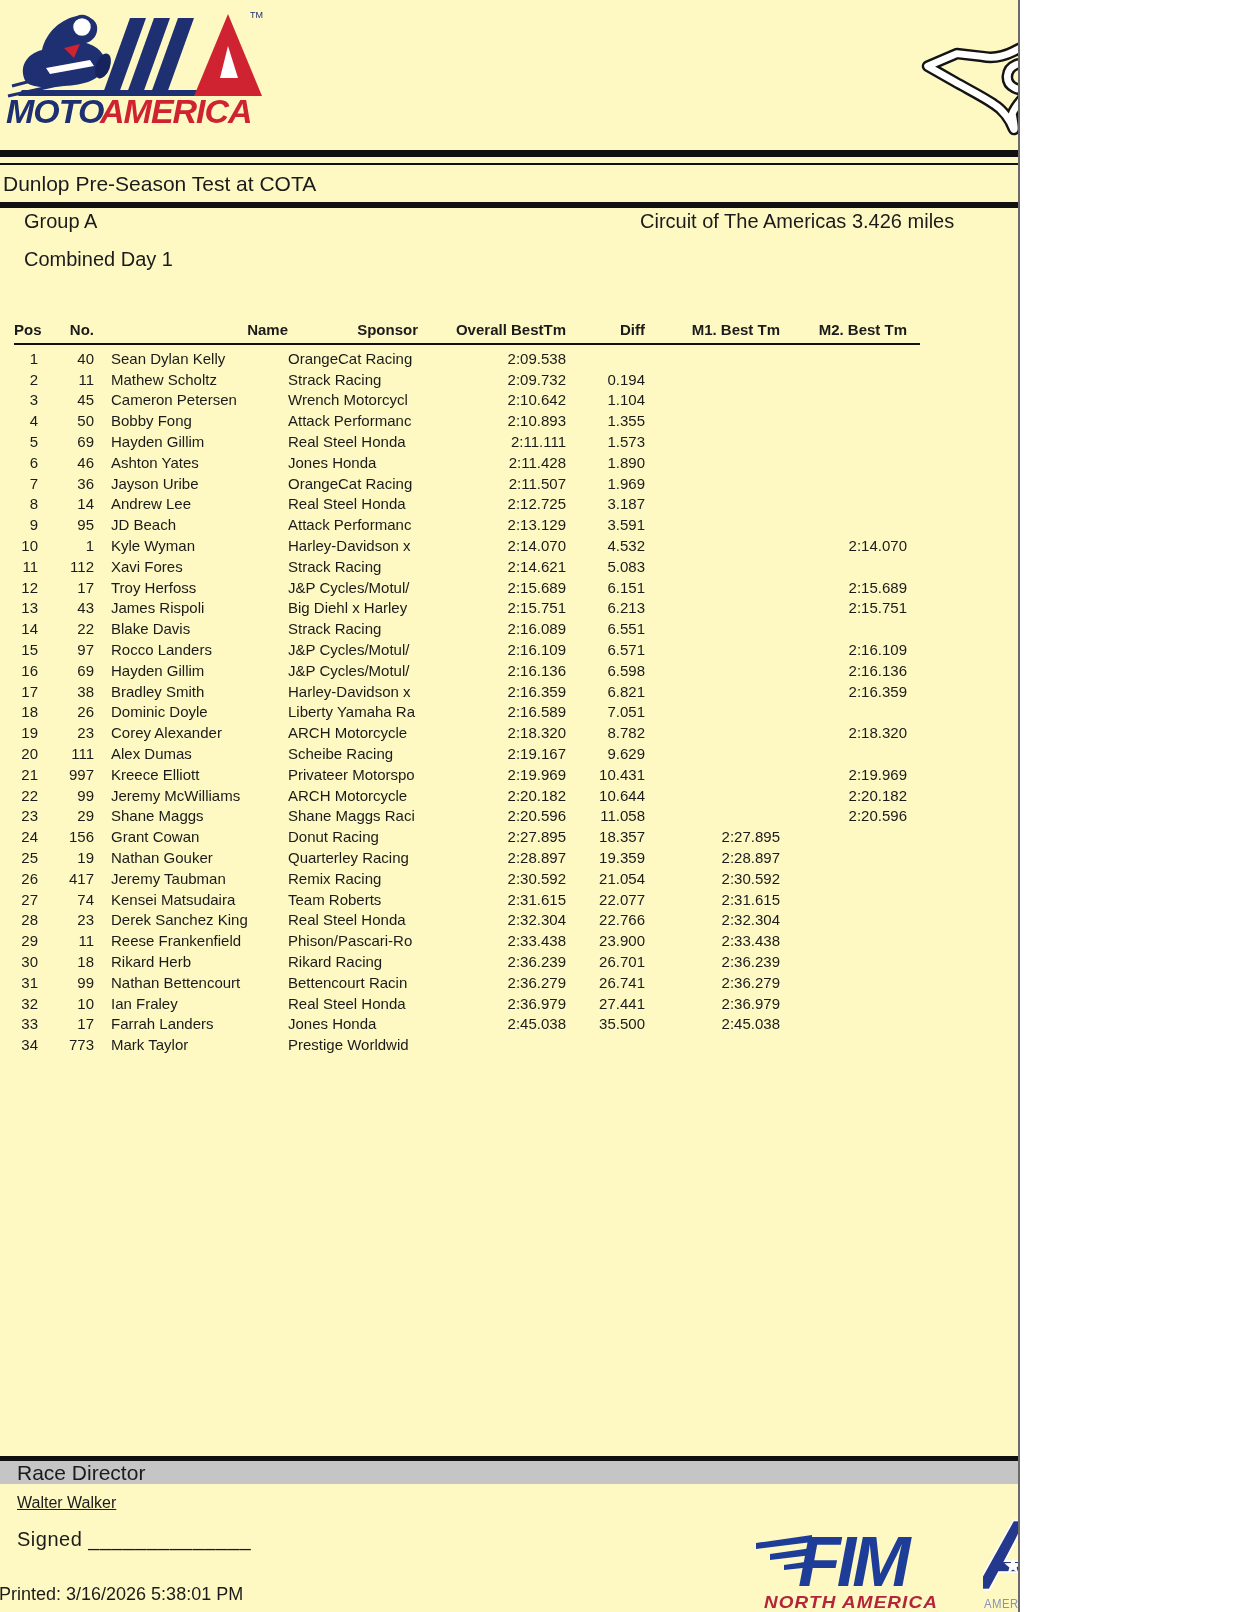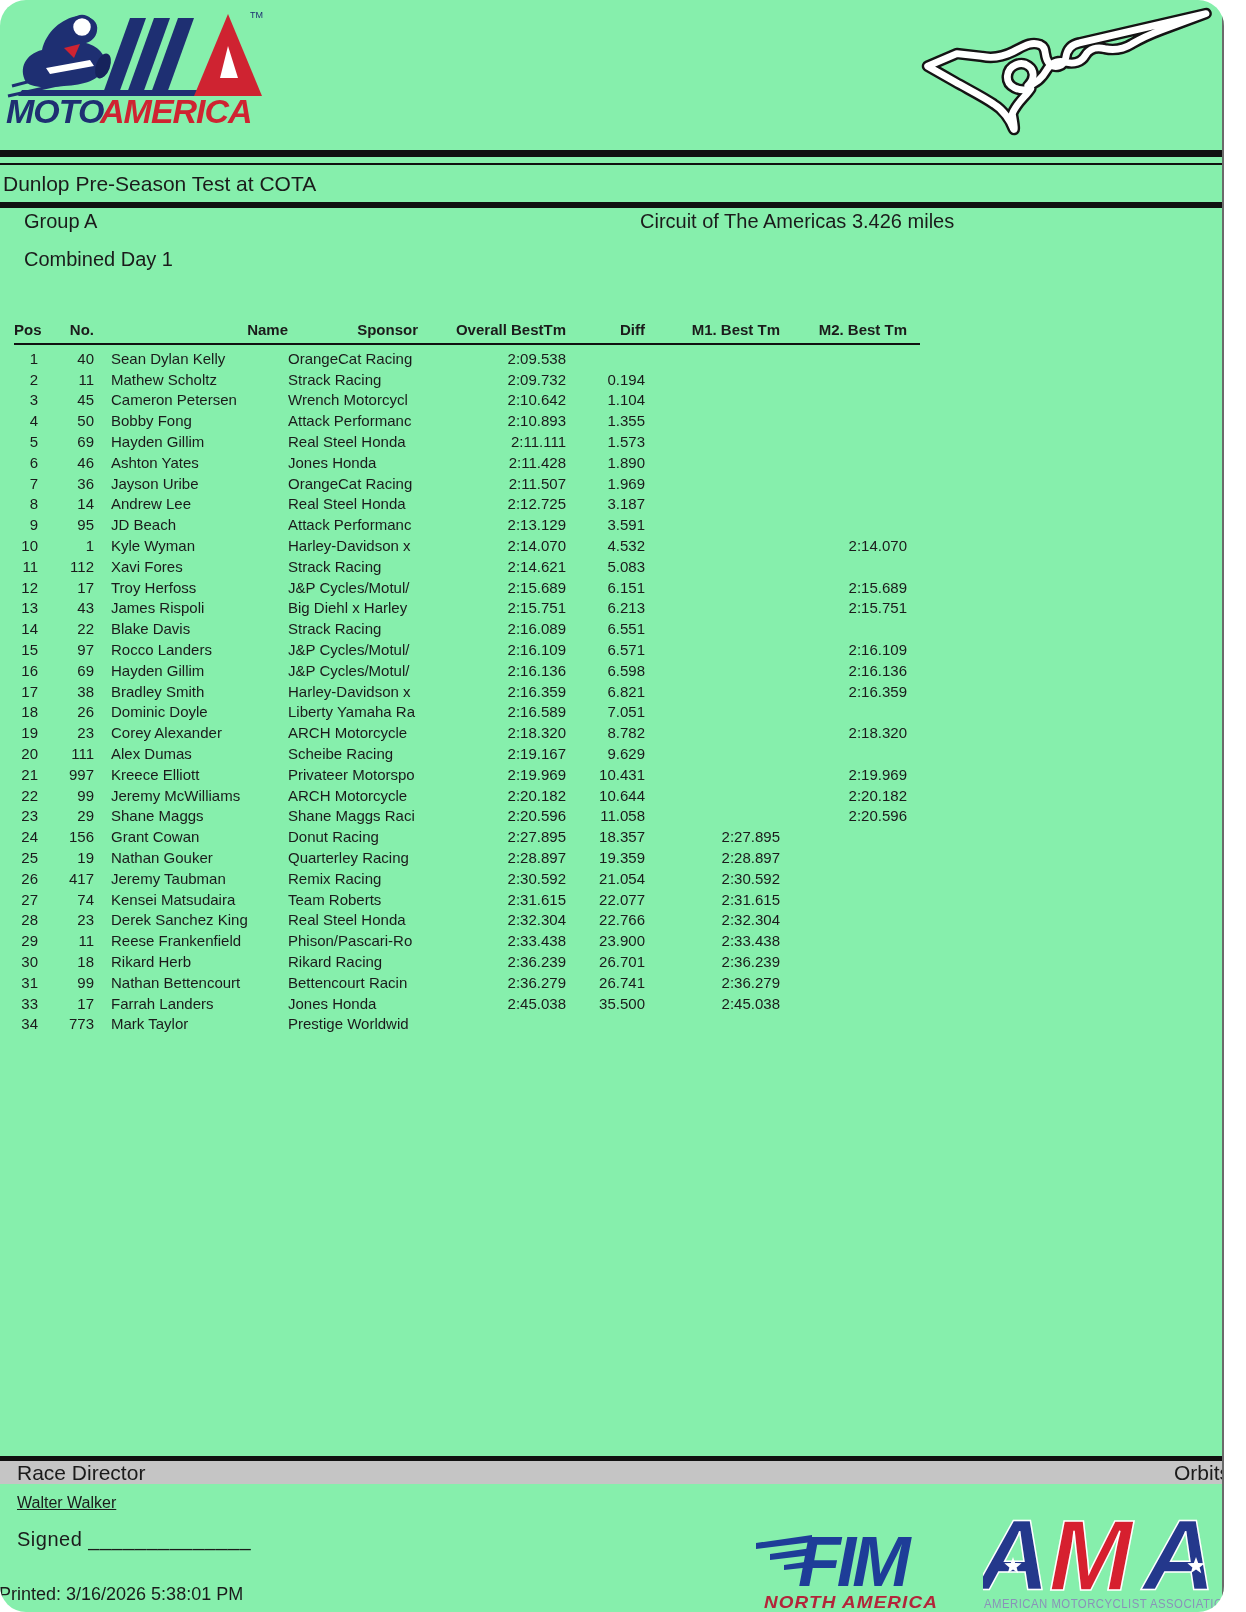--- a/index.html
+++ b/index.html
@@ -1,18 +1,18 @@
 <!DOCTYPE html>
 <html><head>
 <meta charset="utf-8">
 <style>
   html,body{margin:0;padding:0;background:#fff;}
   .page{
-    position:relative;width:1224px;height:1612px;background:#86efac;
-    font-family:"Liberation Sans",sans-serif;color:#1b1b1b;overflow:hidden;border-radius:26px;
+    position:relative;width:1020px;height:1612px;background:#fef9c3;
+    font-family:"Liberation Sans",sans-serif;color:#1b1b1b;overflow:hidden;
   }
   .abs{position:absolute;}
   .edge-right{position:absolute;top:0;right:0;width:2px;height:1612px;background:#6a6a6a;}
   .bar{position:absolute;left:0;width:1246px;background:#101010;}
   .bar1{top:150px;height:7px;}
   .thinline{top:163px;height:2px;}
   .bar2{top:202px;height:6px;}
   .event-title{top:172px;left:3px;font-size:21px;}
   .group-label{top:210px;left:24px;font-size:20px;}
   .circuit-label{top:210px;left:640px;font-size:20px;}
@@ -420,20 +420,30 @@
           <td class="c-pos">31</td>
           <td class="c-no">99</td>
           <td class="c-name">Nathan Bettencourt</td>
           <td class="c-sponsor">Bettencourt Racin</td>
           <td class="c-overall">2:36.279</td>
           <td class="c-diff">26.741</td>
           <td class="c-m1">2:36.279</td>
           <td class="c-m2"></td>
         </tr>
         <tr>
+          <td class="c-pos">32</td>
+          <td class="c-no">10</td>
+          <td class="c-name">Ian Fraley</td>
+          <td class="c-sponsor">Real Steel Honda</td>
+          <td class="c-overall">2:36.979</td>
+          <td class="c-diff">27.441</td>
+          <td class="c-m1">2:36.979</td>
+          <td class="c-m2"></td>
+        </tr>
+        <tr>
           <td class="c-pos">33</td>
           <td class="c-no">17</td>
           <td class="c-name">Farrah Landers</td>
           <td class="c-sponsor">Jones Honda</td>
           <td class="c-overall">2:45.038</td>
           <td class="c-diff">35.500</td>
           <td class="c-m1">2:45.038</td>
           <td class="c-m2"></td>
         </tr>
         <tr>

